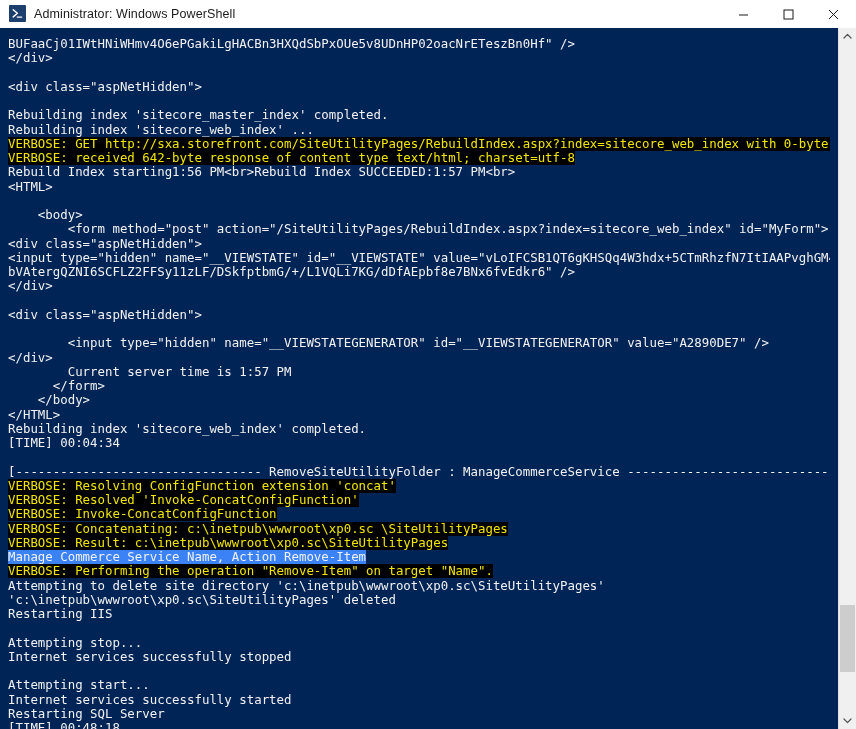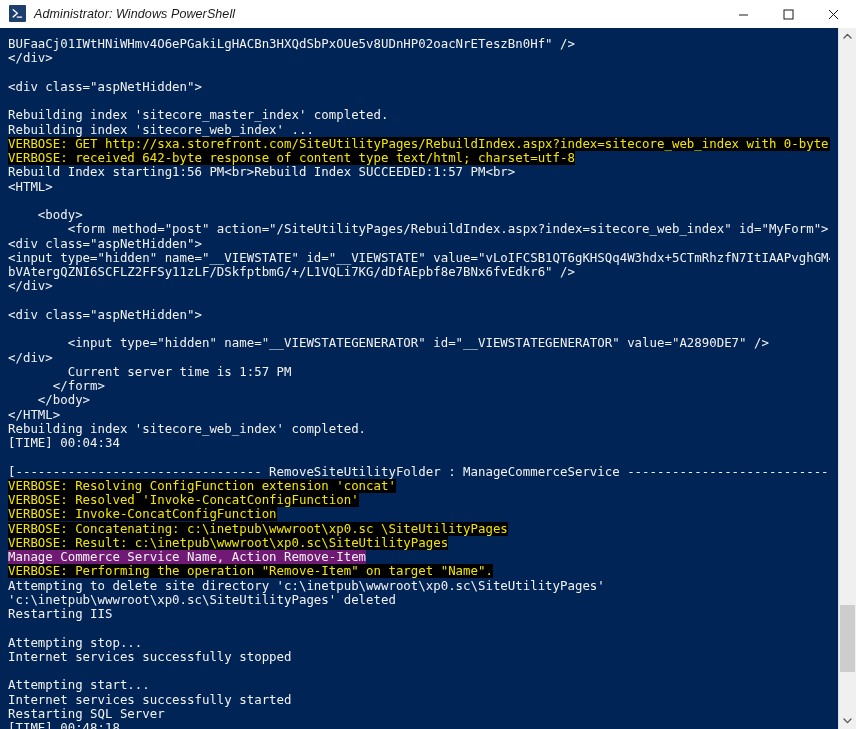--- a/index.html
+++ b/index.html
@@ -42,21 +42,20 @@
     margin-right: 8px;
     flex: 0 0 auto;
   }
   #ps-icon svg { display: block; }
   #title-text {
     font-family: "Liberation Sans", sans-serif;
     font-size: 12.5px;
     color: #1a1a1a;
     letter-spacing: 0.1px;
     white-space: nowrap;
-    font-style: italic;
   }
   #window-controls {
     position: absolute;
     right: 0; top: 0;
     height: 28px;
     display: flex;
   }
   .wc-btn {
     width: 45px; height: 28px;
     display: flex;
@@ -84,21 +83,21 @@
     font-family: "DejaVu Sans Mono", monospace;
     font-size: 12.4px;
     line-height: 14.25px;
     color: #f2f2f2;
     white-space: pre;
     padding-top: 1px;
     letter-spacing: 0px;
   }
   .ln { height: 14.25px; white-space: pre; overflow: hidden; }
   .v  { color: #f2e600; background: #000000; }
-  .w  { color: #f2f2f2; background: #701a75; }
+  .w  { color: #f2f2f2; background: #3b82f6; }
 
   
   .cursor {
     display: inline-block;
     width: 7.45px;
     height: 11px;
     background: #f0b000;
     vertical-align: -1px;
     margin-left: 0px;
   }

